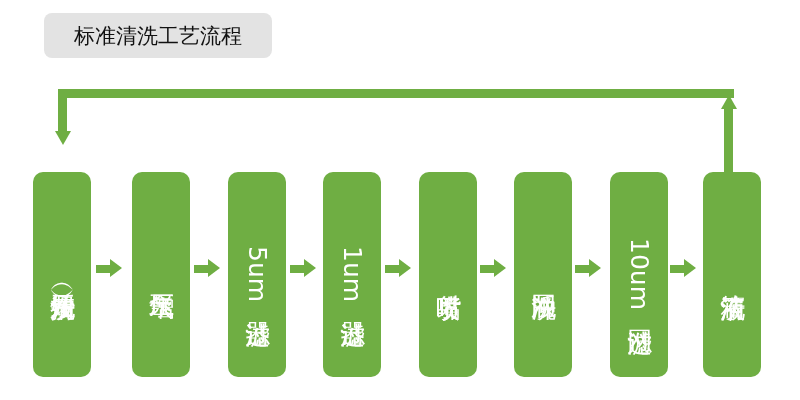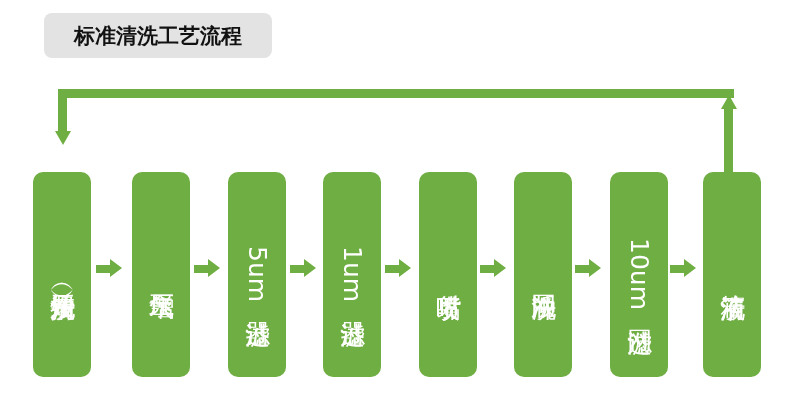--- a/index.html
+++ b/index.html
@@ -31,21 +31,21 @@
     border-radius: 8px;
   }
   .title-pill .title-text {
     position: absolute;
     left: 0;
     right: 0;
     top: 50%;
     transform: translateY(-50%);
     text-align: center;
     font-size: 21px;
-    font-weight: bold;
+    font-weight: normal;
     color: #111111;
     letter-spacing: 0px;
     line-height: 1;
     white-space: nowrap;
     font-family: "DejaVu Sans", "Liberation Sans", sans-serif;
   }
 
   
   .proc-box {
     position: absolute;

